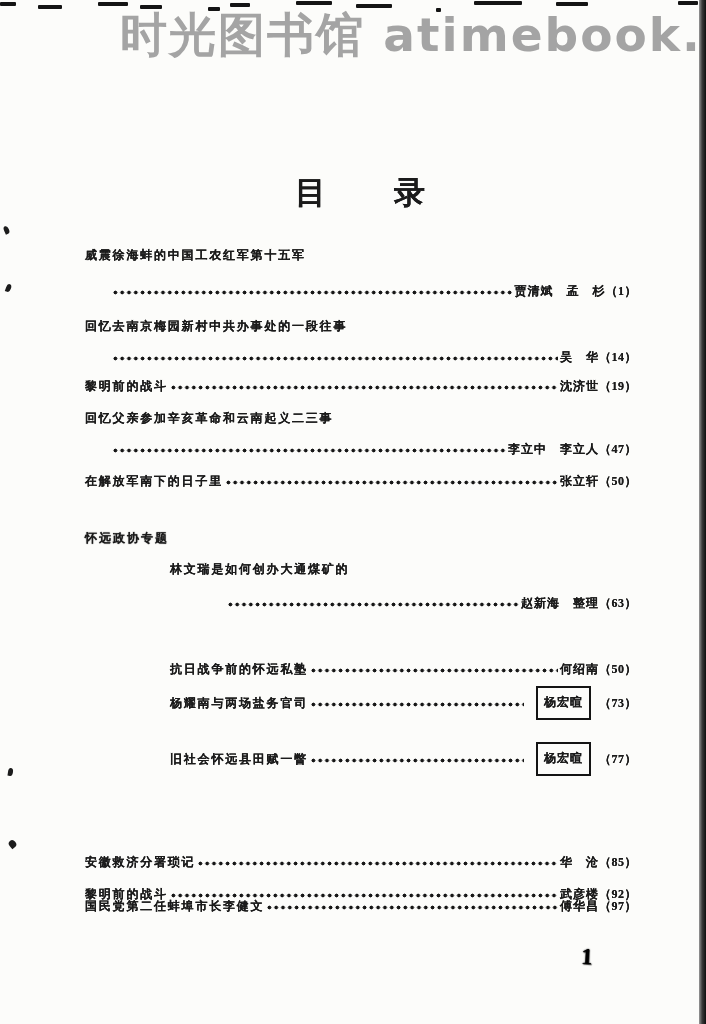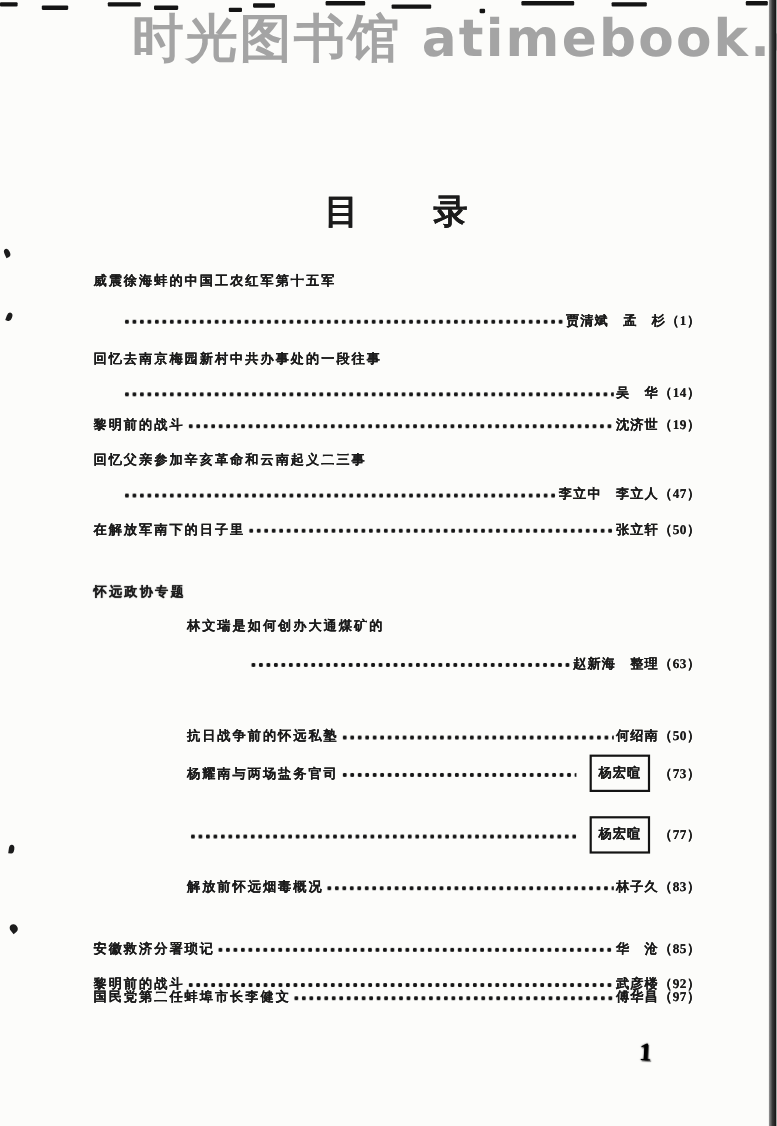--- a/index.html
+++ b/index.html
@@ -182,31 +182,26 @@
   </div>
 
   <div class="row indent1 boxedrow" style="top:686px">
     <span class="t">杨耀南与两场盐务官司</span>
     <span class="dots"></span>
     <span class="a boxed">杨宏暄</span>
     <span class="p">（73）</span>
   </div>
 
   <div class="row indent1 boxedrow" style="top:742px">
+    <span class="t">旧社会怀远县田赋一瞥</span>
     <span class="dots"></span>
     <span class="a boxed">杨宏暄</span>
     <span class="p">（77）</span>
   </div>
 
-  <div class="row indent1" style="top:791px">
-    <span class="t">解放前怀远烟毒概况</span>
-    <span class="dots"></span>
-    <span class="a">林子久</span>
-    <span class="p">（83）</span>
-  </div>
 
   <div class="row" style="top:847px">
     <span class="t">安徽救济分署琐记</span>
     <span class="dots"></span>
     <span class="a">华　沧</span>
     <span class="p">（85）</span>
   </div>
 
   <div class="row" style="top:879px">
     <span class="t">黎明前的战斗</span>

